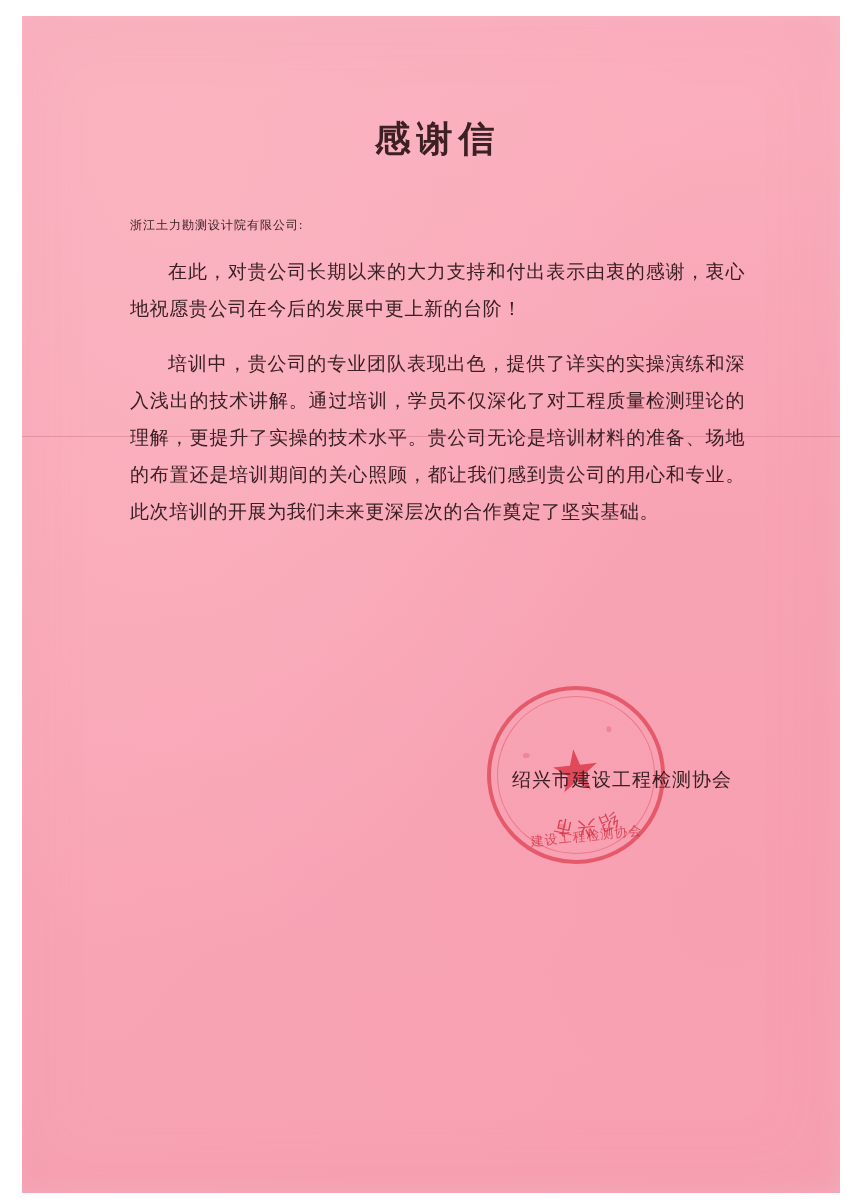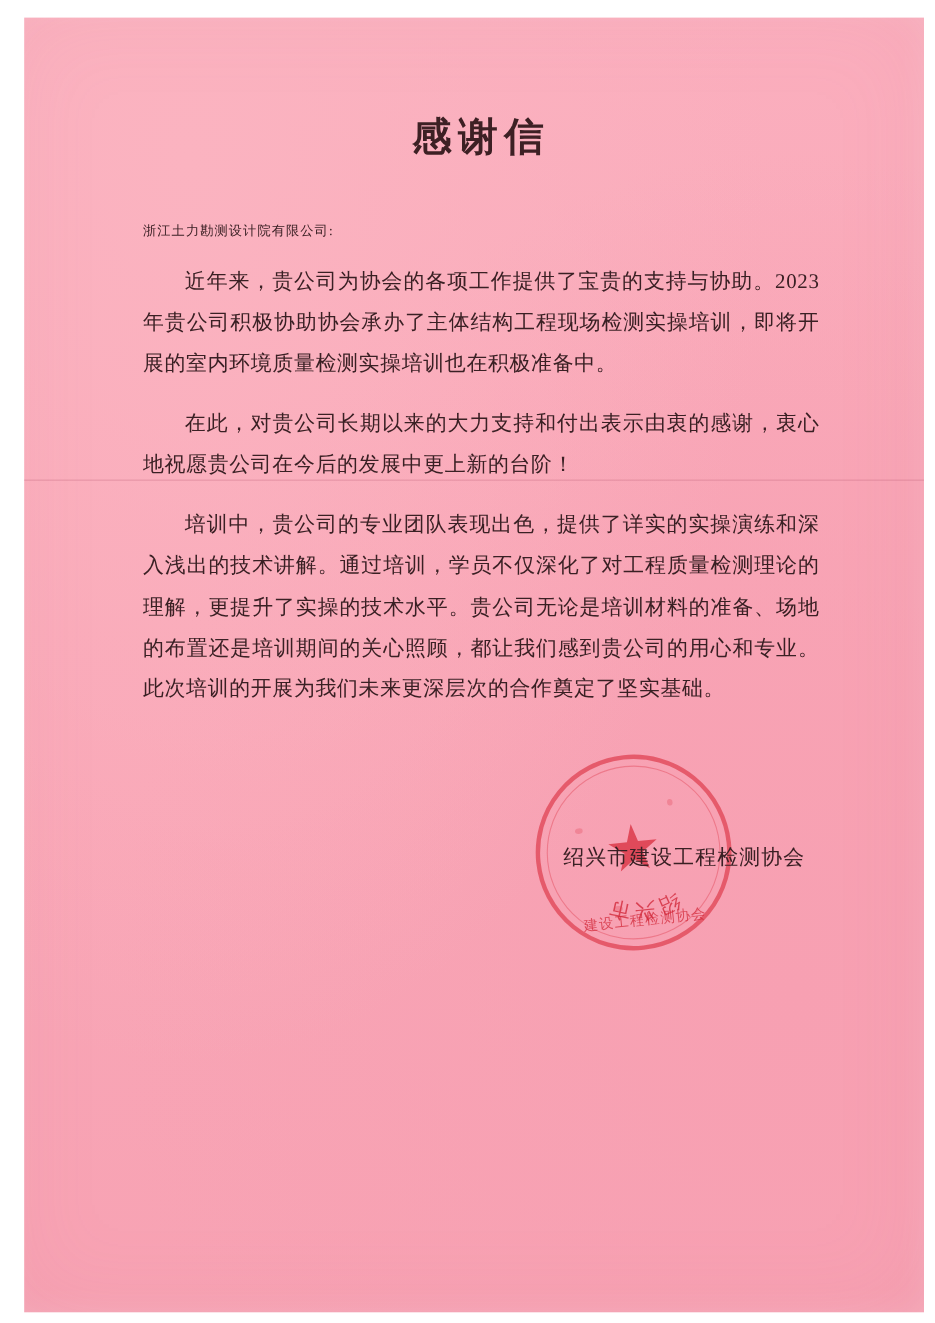--- a/index.html
+++ b/index.html
@@ -80,21 +80,21 @@
   .content {
     position: absolute;
     left: 0; top: 0;
     width: 850px;
     height: 1203px;
     box-sizing: border-box;
     padding: 0 105px 0 130px;
   }
 
   .doc-title {
-    margin: 0;
+    margin: 15px;
     padding-top: 100px;
     text-align: center;
     font-size: 36px;
     font-weight: bold;
     letter-spacing: 6px;
     color: #3d2024;
     font-family: "Liberation Serif", "DejaVu Serif", serif;
   }
 
   .salutation {
@@ -199,21 +199,20 @@
   <div class="scan-edge-right"></div>
   <div class="scan-edge-bottom"></div>
   <div class="crease"></div>
 
   <div class="content">
 
     <h1 class="doc-title">感谢信</h1>
 
     <p class="salutation">浙江土力勘测设计院有限公司:</p>
 
-    <p class="para">近年来，贵公司为协会的各项工作提供了宝贵的支持与协助。2023年贵公司积极协助协会承办了主体结构工程现场检测实操培训，即将开展的室内环境质量检测实操培训也在积极准备中。</p>
 
     <p class="para">在此，对贵公司长期以来的大力支持和付出表示由衷的感谢，衷心地祝愿贵公司在今后的发展中更上新的台阶！</p>
 
     <p class="para">培训中，贵公司的专业团队表现出色，提供了详实的实操演练和深入浅出的技术讲解。通过培训，学员不仅深化了对工程质量检测理论的理解，更提升了实操的技术水平。贵公司无论是培训材料的准备、场地的布置还是培训期间的关心照顾，都让我们感到贵公司的用心和专业。此次培训的开展为我们未来更深层次的合作奠定了坚实基础。</p>
   </div>
 
   <div class="seal">
     <div class="seal-inner"></div>
     <svg class="seal-arc" viewBox="0 0 178 178">
       <defs>

